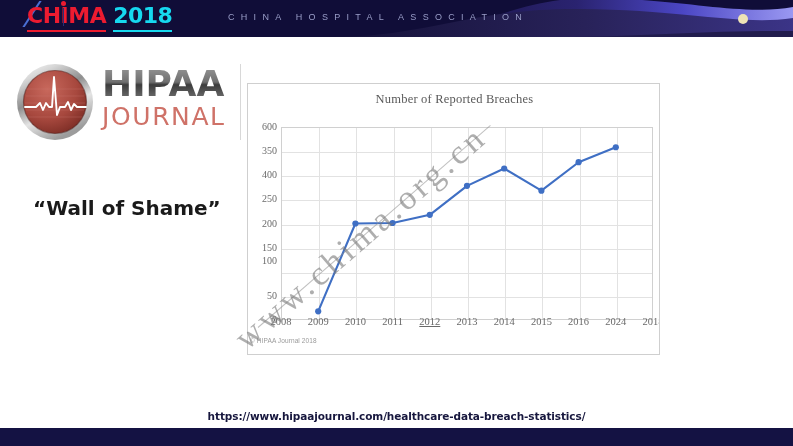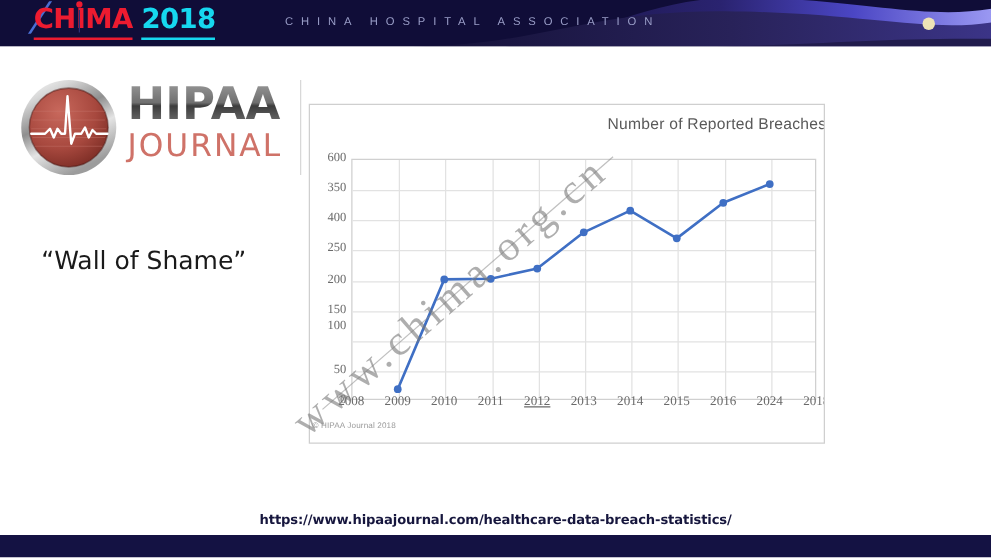--- a/index.html
+++ b/index.html
@@ -141,40 +141,40 @@
     width: 1px; height: 76px;
     background: #d8d8d8;
   }
 
   
   #wall-of-shame {
     position: absolute;
     left: 33px; top: 196px;
     font-family: "DejaVu Sans", sans-serif;
     font-size: 20px;
-    font-weight: normal;
+    font-weight: bold;
     color: #1a1a1a;
     white-space: nowrap;
   }
 
   
   #chart-card {
     position: absolute;
     left: 247px; top: 83px;
     width: 413px; height: 272px;
     background: #ffffff;
     border: 1px solid #cfcfcf;
     overflow: hidden;
   }
   #chart-title {
     position: absolute;
     left: 0; top: 8px;
     width: 413px;
-    text-align: right;
-    font-family: Liberation Sans, sans-serif;
+    text-align: center;
+    font-family: Liberation Serif, serif;
     font-size: 12.5px;
     color: #595959;
     letter-spacing: 0.2px;
   }
   
   #plot-area {
     position: absolute;
     left: 33px; top: 43px;
     width: 372px; height: 193px;
     border: 1px solid #d0d0d0;

